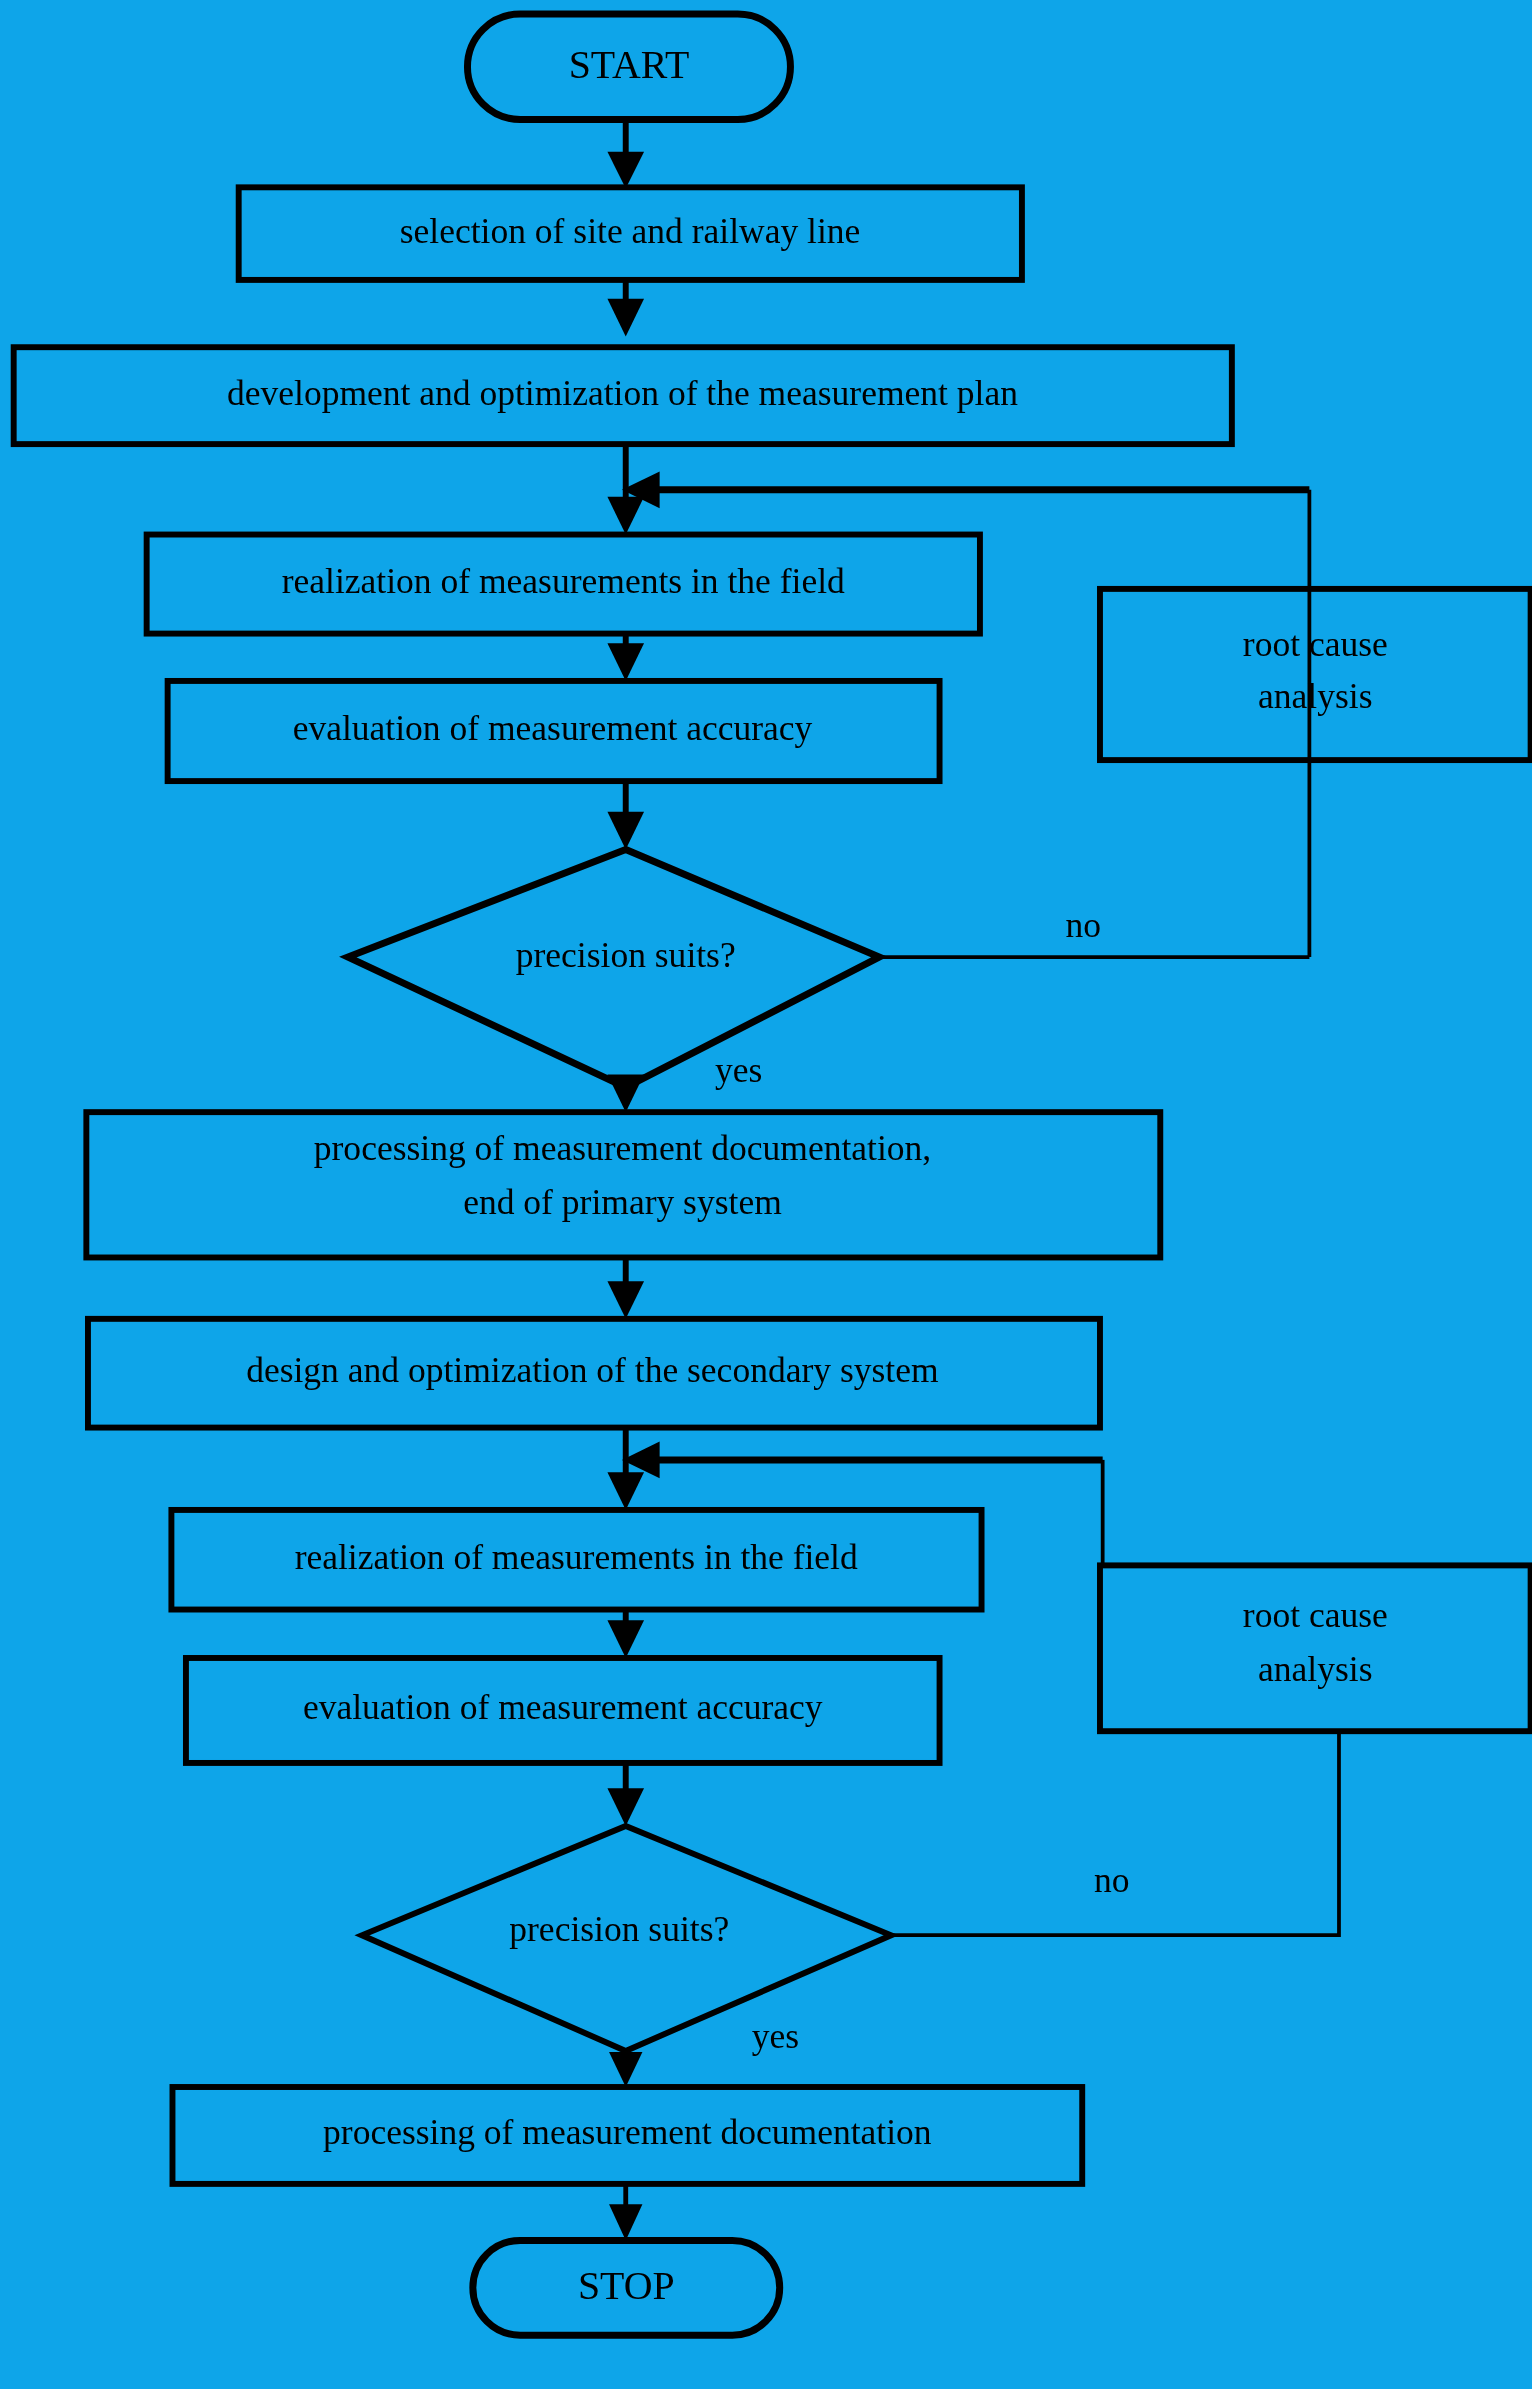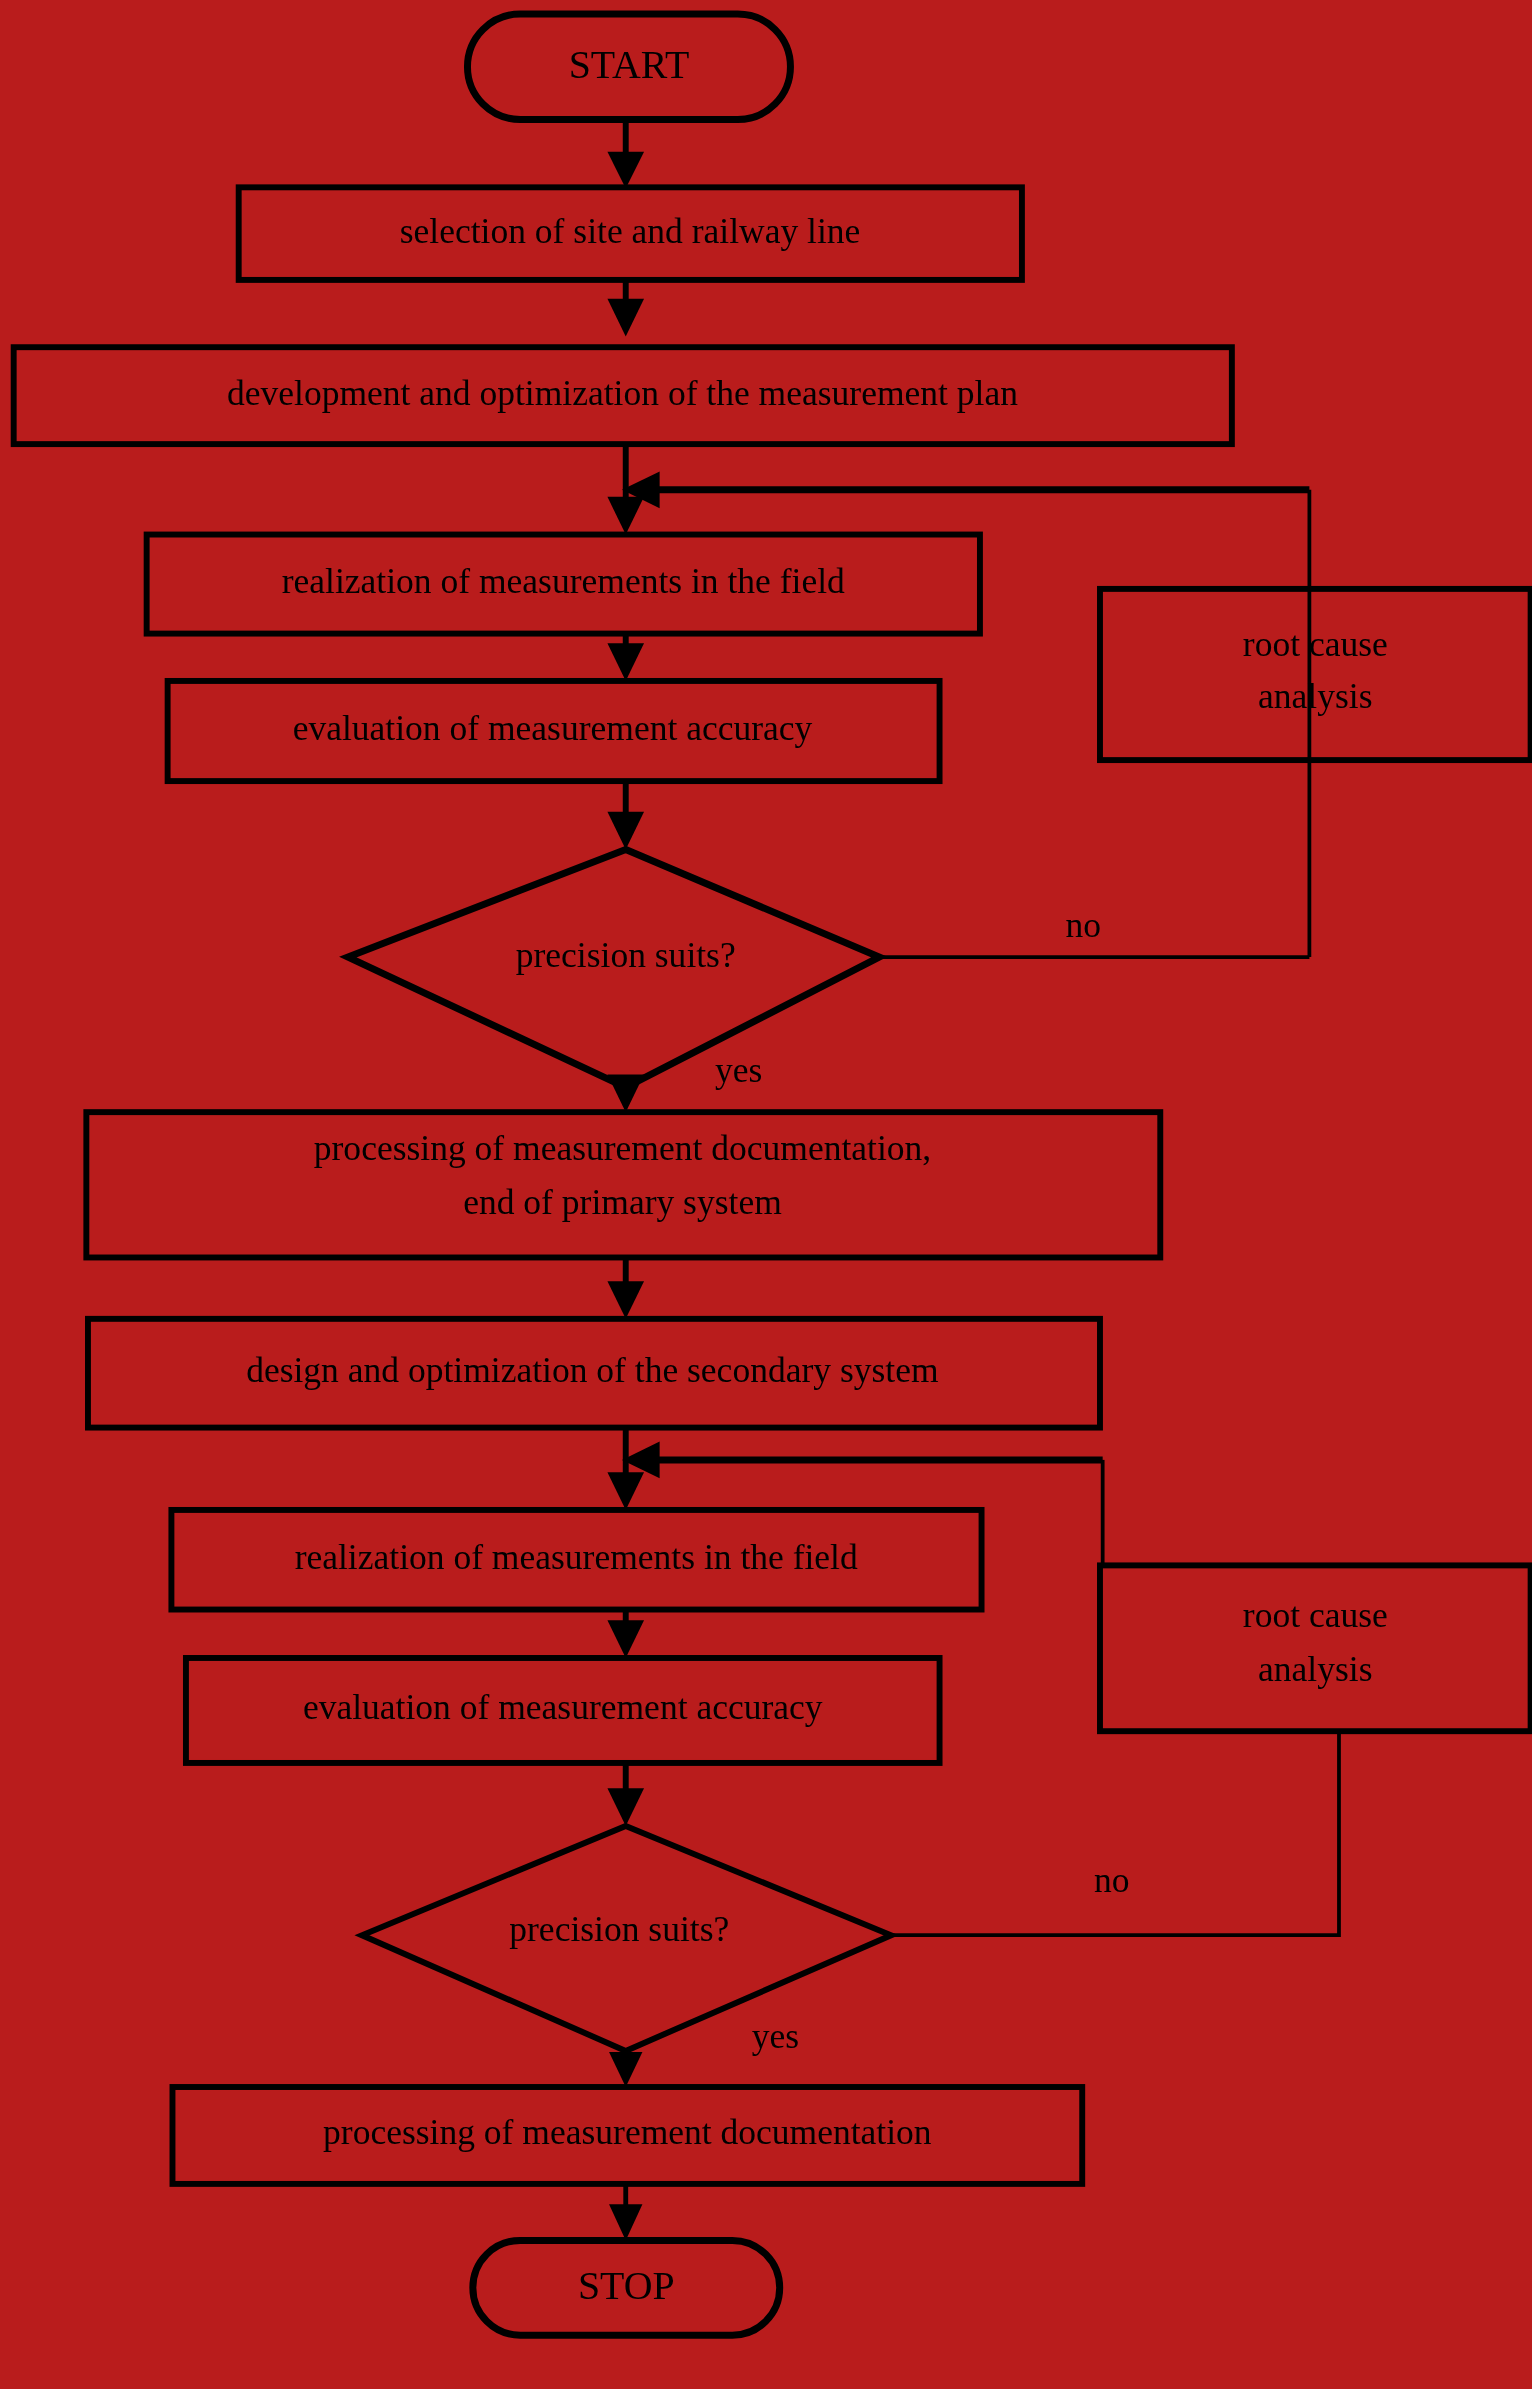--- a/index.html
+++ b/index.html
@@ -4,21 +4,21 @@
 <style>
   html, body {
     margin: 0;
     padding: 0;
     background: #ffffff;
   }
   #stage {
     position: relative;
     width: 1533px;
     height: 2389px;
-    background: #b91c1c;
+    background: #0ea5e9;
     font-family: "Liberation Serif", "DejaVu Serif", serif;
     overflow: hidden;
   }
   svg#flow {
     position: absolute;
     left: 0;
     top: 0;
     width: 1533px;
     height: 2389px;
     display: block;

